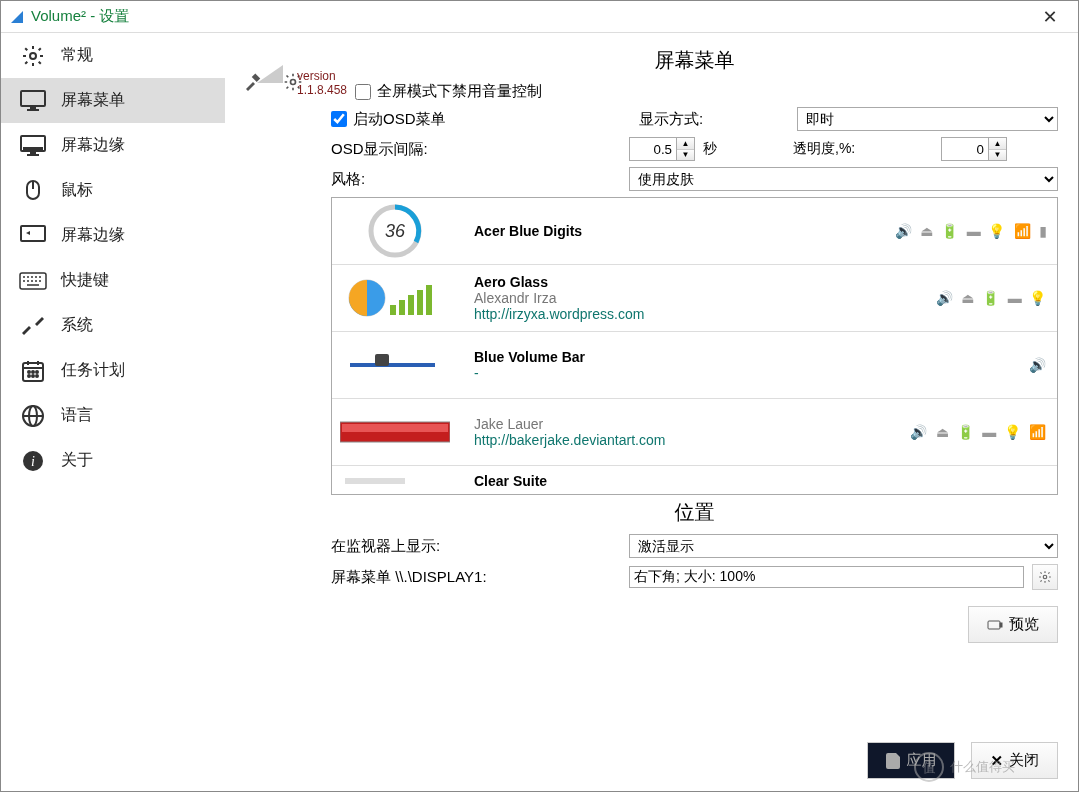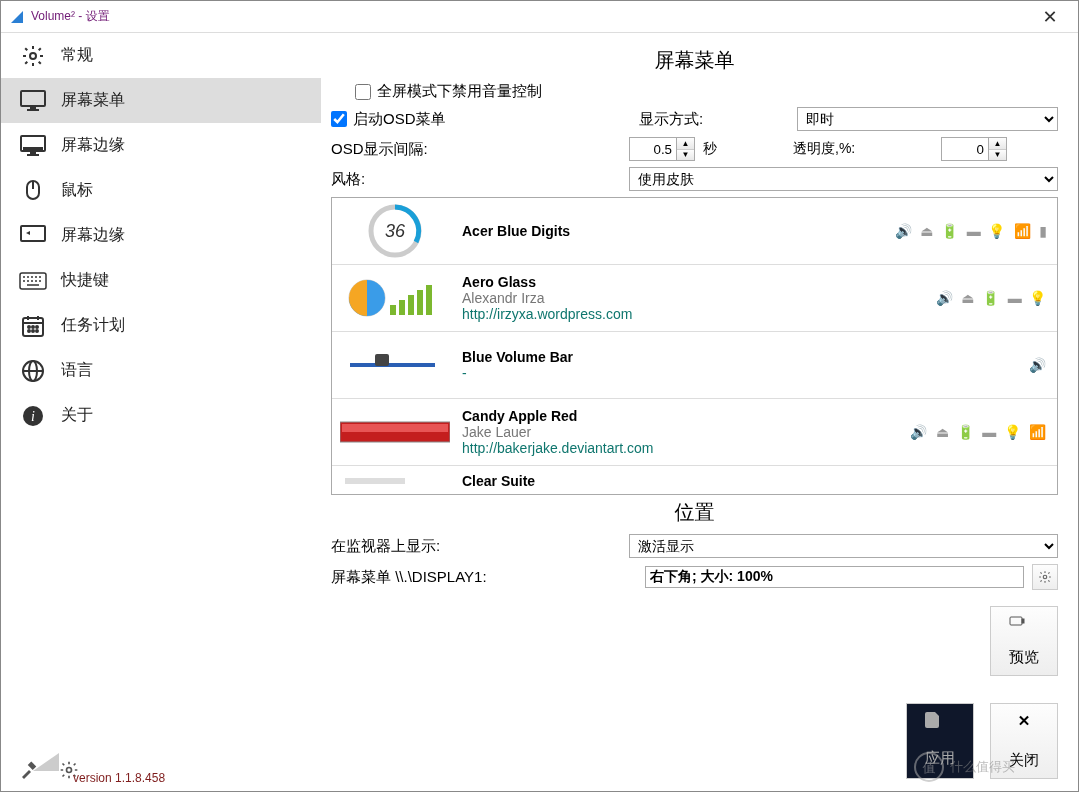--- a/index.html
+++ b/index.html
@@ -1,23 +1,23 @@
 <!DOCTYPE html>
 <html><head>
 <meta charset="utf-8">
 <style>
 * { box-sizing: border-box; margin: 0; padding: 0; }
 body { font-family: "Microsoft YaHei", "Segoe UI", sans-serif; font-size: 14px; background: #fff; color: #000; width: 1079px; height: 792px; overflow: hidden; }
 .window { width: 1079px; height: 792px; border: 1px solid #888; display: flex; flex-direction: column; }
 .titlebar { height: 32px; display: flex; align-items: center; padding: 0 8px; border-bottom: 1px solid #ddd; }
 .titlebar .logo { width: 16px; height: 16px; margin-right: 6px; }
-.titlebar .title { flex: 1; font-size: 12px; color: #701a75; }
+.titlebar .title { flex: 1; font-size: 15px; color: #15803d; }
 .titlebar .close { width: 40px; text-align: center; font-size: 18px; color: #333; cursor: pointer; }
 .content { flex: 1; display: flex; overflow: hidden; }
-.sidebar { width: 320px; border-right: 0; display: flex; flex-direction: column; }
+.sidebar { width: 320px; border-right: 0; display: flex; flex-direction: row; }
 .sb-items { flex: 1; }
 .sb-item { display: flex; align-items: center; gap: 14px; padding: 12px 18px; font-size: 16px; color: #222; cursor: pointer; }
 .sb-item.active { background: #ddd; }
 .sb-icon { width: 28px; height: 20px; display: inline-flex; align-items: center; justify-content: center; }
 .sb-footer { height: 70px; padding: 8px 18px; display: flex; align-items: flex-end; gap: 20px; font-size: 12px; color: #7f1d1d; position: relative; }
 .main { flex: 1; padding: 10px 20px 10px 10px; display: flex; flex-direction: column; overflow: hidden; position: relative; }
 .section-title { text-align: center; font-size: 20px; margin: 4px 0 8px; }
 .row { display: flex; align-items: center; margin-bottom: 6px; gap: 8px; }
 .row .lbl { width: 290px; font-size: 15px; }
 .row .lbl.narrow { width: 150px; }
@@ -25,28 +25,28 @@
 .cb-row { display: flex; align-items: center; font-size: 15px; }
 .cb-indent { margin-left: 24px; }
 select, .txtinput, .numspin { border: 1px solid #aaa; background: #fff; font-size: 14px; padding: 2px 4px; font-family: inherit; }
 select { height: 24px; }
 .numspin-wrap { position: relative; display: inline-flex; align-items: stretch; border: 1px solid #aaa; height: 24px; }
 .numspin-wrap input { border: 0; width: 46px; text-align: right; padding-right: 4px; }
 .spin-btns { display: flex; flex-direction: column; width: 18px; border-left: 1px solid #aaa; }
 .spin-btns span { flex: 1; font-size: 8px; display: flex; align-items: center; justify-content: center; background: linear-gradient(#fdfdfd,#e8e8e8); border-bottom: 1px solid #ccc; cursor: pointer; }
 .spin-btns span:last-child { border-bottom: 0; }
 .skin-list { border: 1px solid #aaa; flex: 0 0 auto; height: 298px; overflow-y: scroll; background: #fff; }
-.skin-item { display: flex; align-items: center; gap: 12px; padding: 6px 8px; border-bottom: 1px solid #ddd; min-height: 64px; }
+.skin-item { display: flex; align-items: center; gap: 24px; padding: 6px 8px; border-bottom: 1px solid #ddd; min-height: 64px; }
 .skin-thumb { width: 110px; height: 54px; display: flex; align-items: center; justify-content: center; }
 .skin-info { flex: 1; }
 .skin-info .name { font-size: 14px; font-weight: bold; }
 .skin-info .author { color: #777; font-size: 14px; }
 .skin-info .url { color: #0f766e; font-size: 14px; }
 .skin-icons { color: #999; font-size: 14px; letter-spacing: 2px; }
-.btn { display: inline-flex; gap: 21px; padding: 8px 18px; border: 1px solid #ccc; background: linear-gradient(#fdfdfd,#eee); font-size: 15px; cursor: pointer; flex-direction: column; }
+.btn { display: inline-flex; align-items: center; gap: 6px; padding: 8px 18px; border: 1px solid #ccc; background: linear-gradient(#fdfdfd,#eee); font-size: 15px; cursor: pointer; }
 .btn.disabled { color: #aaa; background: #0f172a; cursor: default; }
 .footer-btns { position: absolute; right: 20px; bottom: 12px; display: flex; gap: 16px; }
 .gear-btn { width: 26px; height: 26px; border: 1px solid #ccc; display: inline-flex; align-items: center; justify-content: center; background: linear-gradient(#fdfdfd,#eee); cursor: pointer; }
 .preview-row { display: flex; justify-content: flex-end; margin-top: 10px; }
 .watermark { position: absolute; right: 4px; bottom: 4px; width: 160px; height: 40px; opacity: 0.55; display: flex; align-items: center; gap: 6px; color: #888; font-size: 13px; pointer-events: none; }
 .watermark svg { flex-shrink: 0; }
 </style>
 </head>
 <body>
 
@@ -120,20 +120,29 @@
                 <line x1="20" y1="5" x2="22" y2="5"></line>
                 <line x1="4" y1="9" x2="6" y2="9"></line>
                 <line x1="8" y1="9" x2="10" y2="9"></line>
                 <line x1="12" y1="9" x2="14" y2="9"></line>
                 <line x1="16" y1="9" x2="18" y2="9"></line>
                 <line x1="20" y1="9" x2="22" y2="9"></line>
                 <line x1="8" y1="13" x2="20" y2="13"></line>
               </svg>
             </span>
           <span>快捷键</span>
+        </div>
+        <div class="sb-item">
+          <span class="sb-icon">
+              <svg width="24" height="24" viewBox="0 0 24 24" fill="#333">
+                <path d="M3 21 L10 14 L8 12 L1 19 Z"></path>
+                <path d="M21 3 L14 10 L16 12 L23 5 Z"></path>
+              </svg>
+            </span>
+          <span>系统</span>
         </div>
         <div class="sb-item">
           <span class="sb-icon">
               <svg width="24" height="24" viewBox="0 0 24 24" fill="none" stroke="#333" stroke-width="2">
                 <rect x="2" y="4" width="20" height="18" rx="2"></rect>
                 <line x1="2" y1="9" x2="22" y2="9"></line>
                 <line x1="7" y1="2" x2="7" y2="6"></line>
                 <line x1="17" y1="2" x2="17" y2="6"></line>
                 <circle cx="8" cy="13" r="1" fill="#333"></circle>
                 <circle cx="12" cy="13" r="1" fill="#333"></circle>
@@ -282,21 +291,20 @@
           <div class="skin-icons">🔊</div>
         </div>
         <div class="skin-item">
           <div class="skin-thumb">
               <svg width="110" height="24" viewBox="0 0 110 24">
                 <rect x="0" y="2" width="110" height="20" fill="#c41e1e" stroke="#888"></rect>
                 <rect x="2" y="4" width="106" height="8" fill="#e85555"></rect>
               </svg>
             </div>
           <div class="skin-info">
-            <div class="name">Candy Apple Red</div>
             <div class="author">Jake Lauer</div>
             <div class="url">http://bakerjake.deviantart.com</div>
           </div>
           <div class="skin-icons">🔊 ⏏ 🔋 ▬ 💡 📶</div>
         </div>
         <div class="skin-item" style="min-height:28px;padding-top:2px;padding-bottom:0;border-bottom:0">
           <div class="skin-thumb" style="height:20px">
               <svg width="100" height="12" viewBox="0 0 100 12">
                 <rect x="0" y="3" width="60" height="6" fill="#ddd"></rect>
               </svg>
@@ -313,21 +321,21 @@
         <span class="lbl">在监视器上显示:</span>
         <select style="flex:1">
           <option>激活显示</option>
         </select>
       </div>
 
       <div class="row">
         <span class="lbl">
           <span>屏幕菜单 </span><span>\\.\DISPLAY1:</span>
         </span>
-        <input class="txtinput" style="flex: 1 1 0%; font-weight: bold; margin-left: 16px;" value="右下角; 大小: 100%">
+        <input class="txtinput" style="flex: 1 1 0%; font-weight: normal;" value="右下角; 大小: 100%">
         <span class="gear-btn">
           <svg width="14" height="14" viewBox="0 0 24 24" fill="none" stroke="#666" stroke-width="2">
               <circle cx="12" cy="12" r="3"></circle>
               <path d="M12 2v3M12 19v3M4.2 4.2l2.1 2.1M17.7 17.7l2.1 2.1M2 12h3M19 12h3M4.2 19.8l2.1-2.1M17.7 6.3l2.1-2.1"></path>
             </svg>
         </span>
       </div>
 
       <div class="preview-row">
         <button class="btn">

